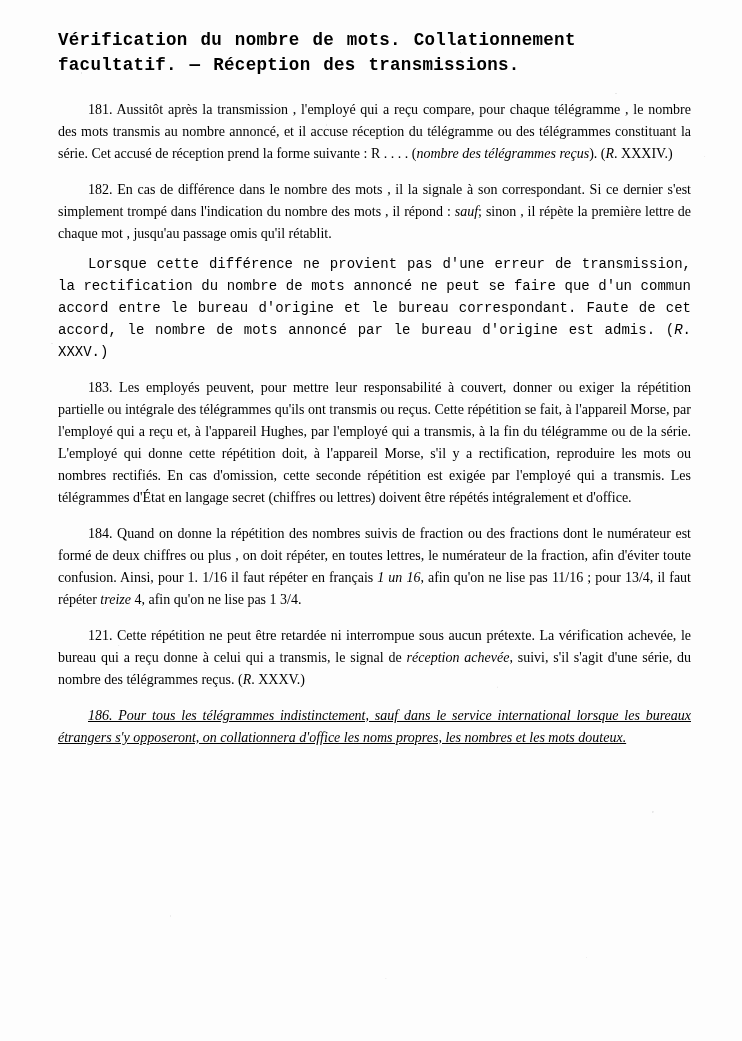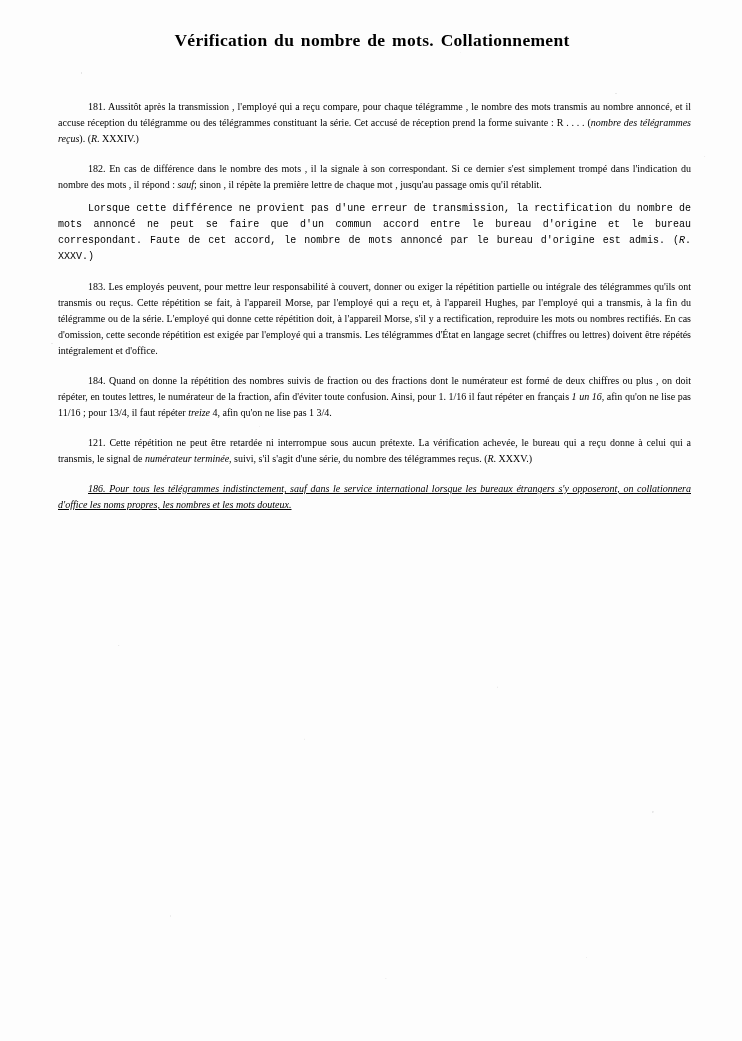--- a/index.html
+++ b/index.html
@@ -52,38 +52,38 @@
       radial-gradient(circle at 52% 94%, rgba(90,90,95,.16) 0 .6px, transparent .7px),
       radial-gradient(circle at 79% 92%, rgba(90,90,95,.18) 0 .6px, transparent .7px);
   }
 
   
   #heading {
     position: absolute;
     left: 58px;
     top: 28px;
     width: 628px;
-    text-align: center;
+    text-align: left;
     font-weight: bold;
     font-size: 17.5px;
     line-height: 25px;
     letter-spacing: .3px;
     word-spacing: 2px;
-    font-family: Liberation Serif, serif;
+    font-family: Liberation Mono, monospace;
   }
   #heading .hline { display: block; white-space: nowrap; }
 
   
   #body-text {
     position: absolute;
     left: 58px;
     top: 99px;
     width: 633px;
-    font-size: 10px;
-    line-height: 16px;
+    font-size: 14px;
+    line-height: 22px;
     text-align: justify;
     text-justify: inter-word;
   }
 
   p.para {
     margin: 0;
     text-indent: 30px;
     text-align: justify;
     hyphens: none;
   }
@@ -103,32 +103,33 @@
 </style>
 </head>
 <body>
 
 <div id="scan-page">
 
   <div id="scan-noise"></div>
 
   <div id="heading">
     <span class="hline">Vérification du nombre de mots. Collationnement</span>
+    <span class="hline">facultatif. — Réception des transmissions.</span>
   </div>
 
   <div id="body-text">
 
     <p class="para"><span>181.  Aussitôt après la transmission , l'employé qui a reçu compare, pour chaque télégramme , le nombre des mots transmis au nombre annoncé, et il accuse réception du télégramme ou des télégrammes constituant la série. Cet accusé de réception prend la forme suivante : R . . . . (</span><span class="it">nombre des télégrammes reçus</span><span>). (</span><span class="it">R</span><span>. XXXIV.)</span></p>
 
     <p class="para gap"><span>182.  En cas de différence dans le nombre des mots , il la signale à son correspondant. Si ce dernier s'est simplement trompé dans l'indication du nombre des mots , il répond : </span><span class="it">sauf</span><span>; sinon , il répète la première lettre de chaque mot , jusqu'au passage omis qu'il rétablit.</span></p>
 
     <p class="para cont gap-sm"><span>Lorsque cette différence ne provient pas d'une erreur de transmission, la rectification du nombre de mots annoncé ne peut se faire que d'un commun accord entre le bureau d'origine et le bureau correspondant. Faute de cet accord, le nombre de mots annoncé par le bureau d'origine est admis. (</span><span class="it">R</span><span>. XXXV.)</span></p>
 
     <p class="para gap"><span>183.  Les employés peuvent, pour mettre leur responsabilité à couvert, donner ou exiger la répétition partielle ou intégrale des télégrammes qu'ils ont transmis ou reçus. Cette répétition se fait, à l'appareil Morse, par l'employé qui a reçu et, à l'appareil Hughes, par l'employé qui a transmis, à la fin du télégramme ou de la série. L'employé qui donne cette répétition doit, à l'appareil Morse, s'il y a rectification, reproduire les mots ou nombres rectifiés. En cas d'omission, cette seconde répétition est exigée par l'employé qui a transmis. Les télégrammes d'État en langage secret (chiffres ou lettres) doivent être répétés intégralement et d'office.</span></p>
 
     <p class="para gap"><span>184. Quand on donne la répétition des nombres suivis de fraction ou des fractions dont le numérateur est formé de deux chiffres ou plus , on doit répéter, en toutes lettres, le numérateur de la fraction, afin d'éviter toute confusion. Ainsi, pour 1. 1/16 il faut répéter en français </span><span class="it">1 un 16</span><span>, afin qu'on ne lise pas 11/16 ; pour 13/4, il faut répéter </span><span class="it">treize</span><span> 4, afin qu'on ne lise pas  1 3/4.</span></p>
 
-    <p class="para gap"><span>121.  Cette répétition ne peut être retardée ni interrompue sous aucun prétexte. La vérification achevée, le bureau qui a reçu donne à celui qui a transmis, le signal de </span><span class="it">numérateur terminée</span><span>, suivi, s'il s'agit d'une série, du nombre des télégrammes reçus. (</span><span class="it">R</span><span>. XXXV.)</span></p>
+    <p class="para gap"><span>121.  Cette répétition ne peut être retardée ni interrompue sous aucun prétexte. La vérification achevée, le bureau qui a reçu donne à celui qui a transmis, le signal de </span><span class="it">réception achevée</span><span>, suivi, s'il s'agit d'une série, du nombre des télégrammes reçus. (</span><span class="it">R</span><span>. XXXV.)</span></p>
 
     <p class="para gap italic-all"><span>186. Pour tous les télégrammes indistinctement, sauf dans le service international lorsque les bureaux étrangers s'y opposeront, on collationnera d'office les noms propres, les nombres et les mots douteux.</span></p>
 
   </div>
 </div>
 
 </body></html>

